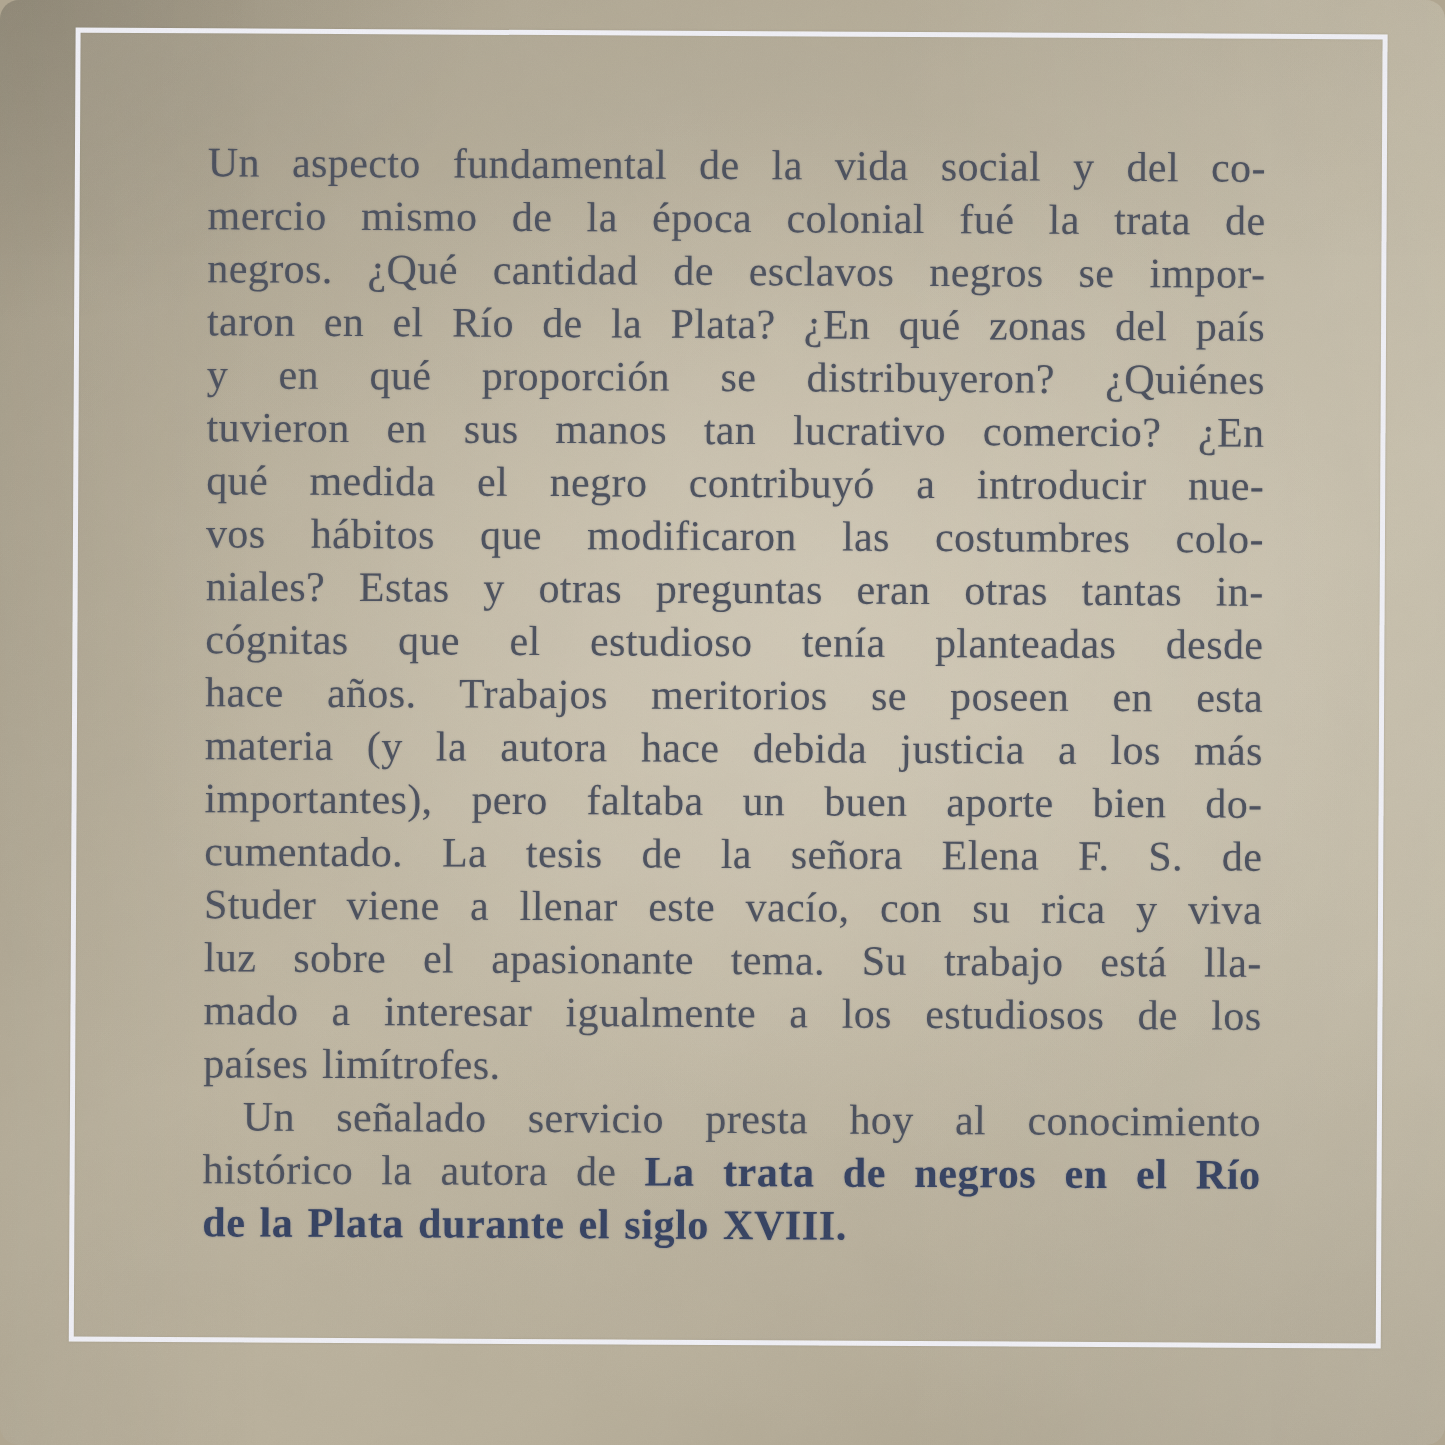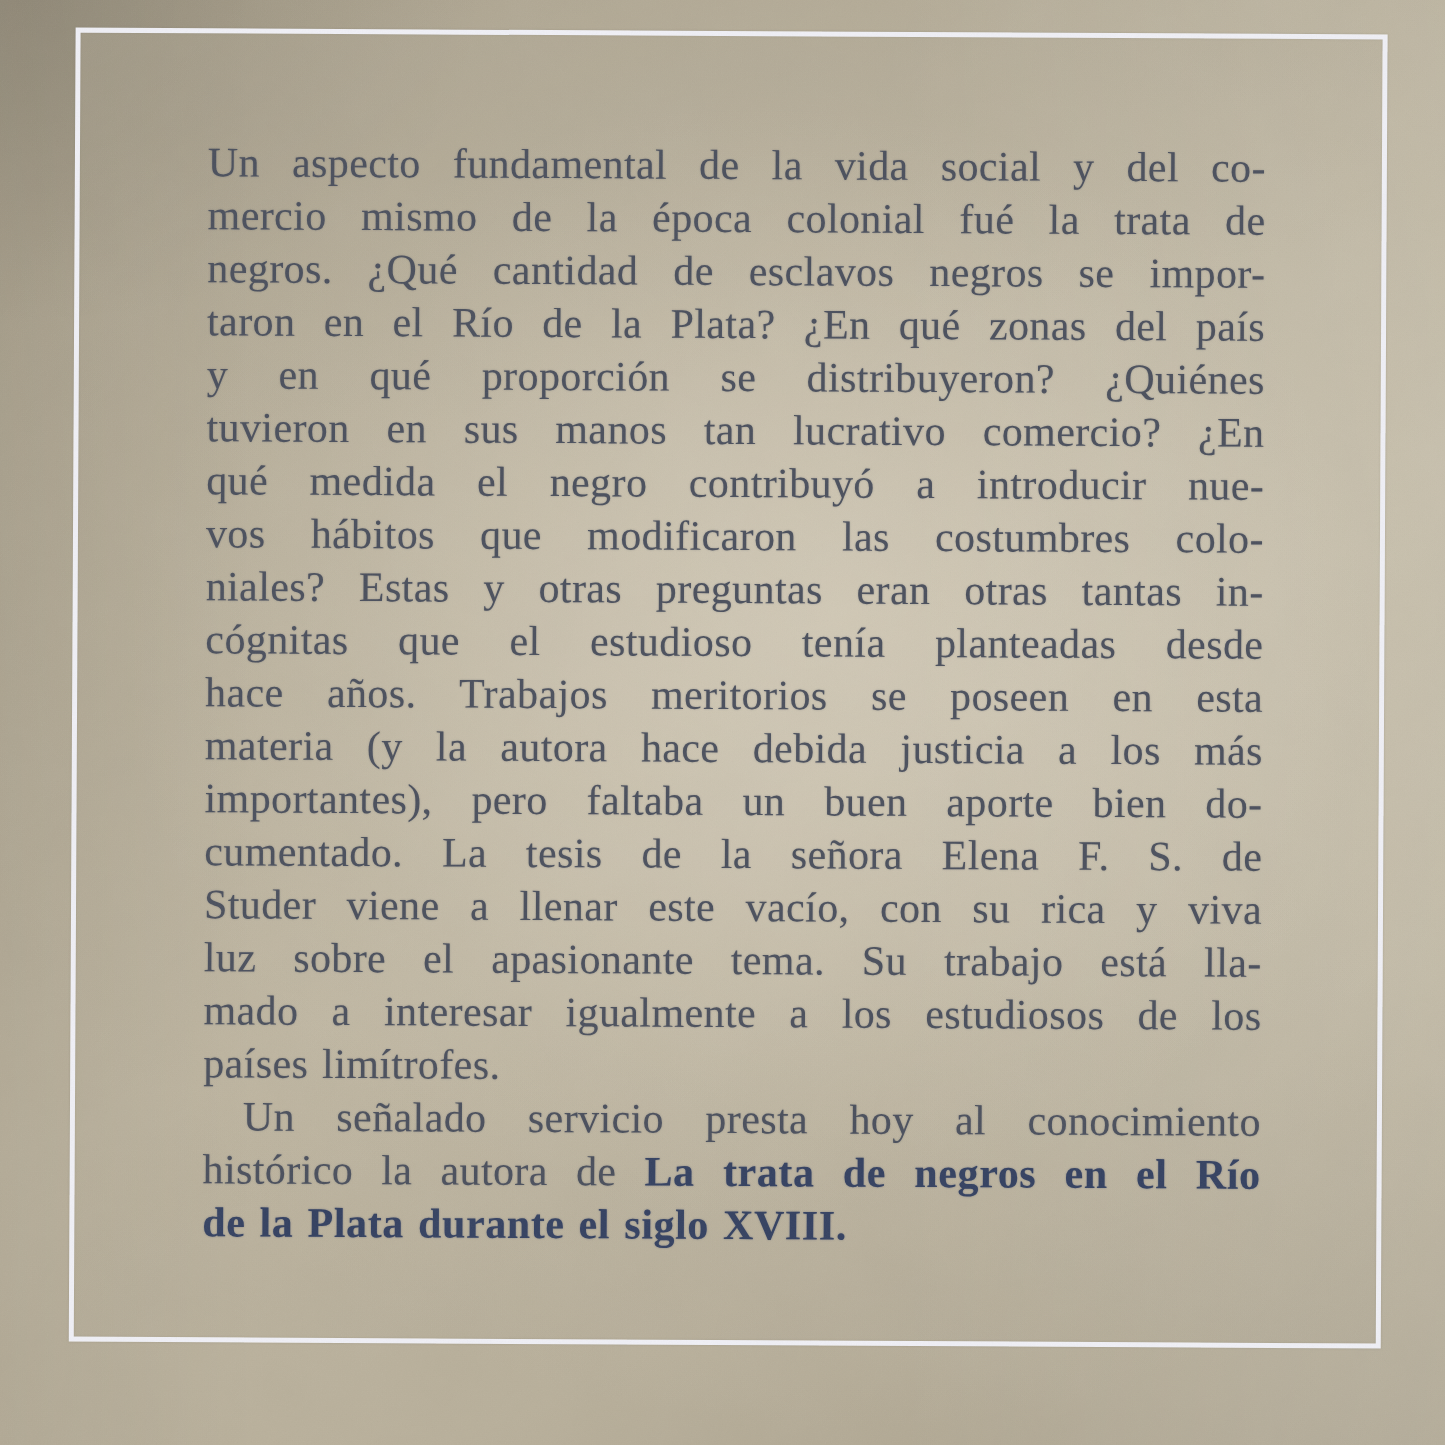--- a/index.html
+++ b/index.html
@@ -14,20 +14,21 @@
     font-family: "Liberation Serif", "DejaVu Serif", serif;
   }
   .photo {
     position: relative;
     width: 1445px;
     height: 1445px;
     background:
       radial-gradient(ellipse 1200px 1100px at 58% 42%, rgba(221,213,196,0.55) 0%, rgba(196,188,169,0.35) 45%, rgba(0,0,0,0) 75%),
       linear-gradient(155deg, #a89f8b 0%, #b2a994 28%, #bdb49f 55%, #b8af9a 78%, #aaa18d 100%);
     overflow: hidden;
+    border-radius: 19px;
   }
   
   .light-right {
     position: absolute;
     inset: 0;
     background: linear-gradient(90deg, rgba(0,0,0,0.05) 0%, rgba(0,0,0,0) 18%, rgba(0,0,0,0) 62%, rgba(255,255,244,0.10) 88%, rgba(255,255,244,0.13) 100%);
     pointer-events: none;
   }
   .shade-topleft {
     position: absolute;

